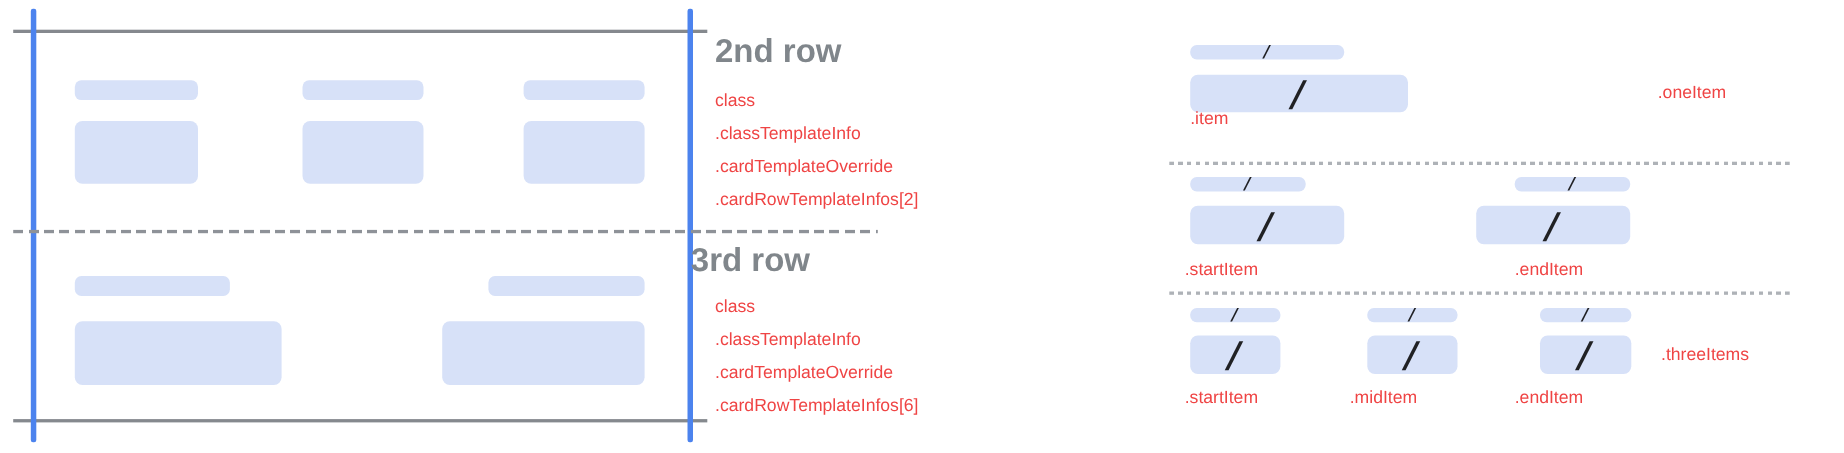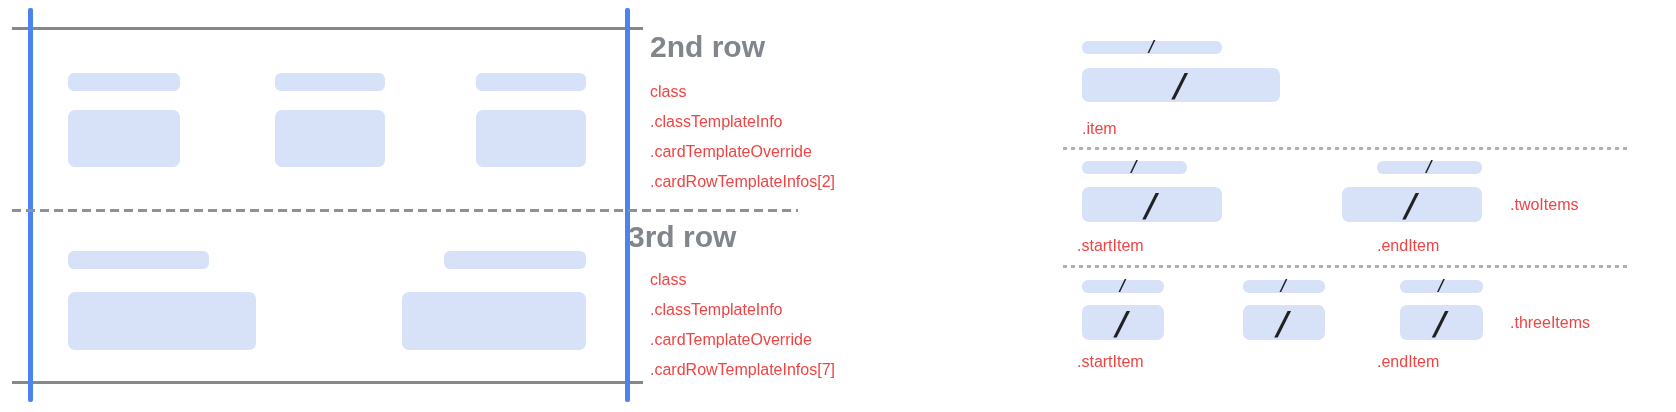--- a/index.html
+++ b/index.html
@@ -61,48 +61,48 @@
     <div class="mono">.classTemplateInfo</div>
     <div class="mono">.cardTemplateOverride</div>
     <div class="mono">.cardRowTemplateInfos[2]</div>
   </div>
 
   <div class="abs heading" style="left:628px; top:220px;">3rd row</div>
   <div class="abs" style="left:650px; top:265px;">
     <div class="mono">class</div>
     <div class="mono">.classTemplateInfo</div>
     <div class="mono">.cardTemplateOverride</div>
-    <div class="mono">.cardRowTemplateInfos[7]</div>
+    <div class="mono">.cardRowTemplateInfos[6]</div>
   </div>
 
   <div class="abs block" style="left:1082px; top:41px; width:140px; height:13px;">
     <span class="slash slash-sm">/</span>
   </div>
   <div class="abs block lg" style="left:1082px; top:68px; width:198px; height:34px;">
     <span class="slash slash-lg">/</span>
   </div>
-  <div class="abs mono" style="left:1082px; top:114px;">.item</div>
+  <div class="abs mono" style="left:1082px; top:94px;">.item</div>
+  <div class="abs mono" style="left:1507px; top:70px;">.oneItem</div>
 
   <div class="abs dotline" style="left:1063px; top:147px; width:564px;"></div>
 
   <div class="abs block" style="left:1082px; top:161px; width:105px; height:13px;">
     <span class="slash slash-sm">/</span>
   </div>
   <div class="abs block lg" style="left:1082px; top:187px; width:140px; height:35px;">
     <span class="slash slash-lg">/</span>
   </div>
   <div class="abs block" style="left:1377px; top:161px; width:105px; height:13px;">
     <span class="slash slash-sm">/</span>
   </div>
   <div class="abs block lg" style="left:1342px; top:187px; width:140px; height:35px;">
     <span class="slash slash-lg">/</span>
   </div>
   <div class="abs mono" style="left:1077px; top:231px;">.startItem</div>
   <div class="abs mono" style="left:1377px; top:231px;">.endItem</div>
-  <div class="abs mono" style="left:1510px; top:190px;">.twoItems</div>
 
   <div class="abs dotline" style="left:1063px; top:265px; width:564px;"></div>
 
   <div class="abs block" style="left:1082px; top:280px; width:82px; height:13px;">
     <span class="slash slash-sm">/</span>
   </div>
   <div class="abs block lg" style="left:1082px; top:305px; width:82px; height:35px;">
     <span class="slash slash-lg">/</span>
   </div>
   <div class="abs block" style="left:1243px; top:280px; width:82px; height:13px;">
@@ -111,16 +111,17 @@
   <div class="abs block lg" style="left:1243px; top:305px; width:82px; height:35px;">
     <span class="slash slash-lg">/</span>
   </div>
   <div class="abs block" style="left:1400px; top:280px; width:83px; height:13px;">
     <span class="slash slash-sm">/</span>
   </div>
   <div class="abs block lg" style="left:1400px; top:305px; width:83px; height:35px;">
     <span class="slash slash-lg">/</span>
   </div>
   <div class="abs mono" style="left:1077px; top:347px;">.startItem</div>
+  <div class="abs mono" style="left:1227px; top:347px;">.midItem</div>
   <div class="abs mono" style="left:1377px; top:347px;">.endItem</div>
   <div class="abs mono" style="left:1510px; top:308px;">.threeItems</div>
 
 </div>
 
 </body></html>

